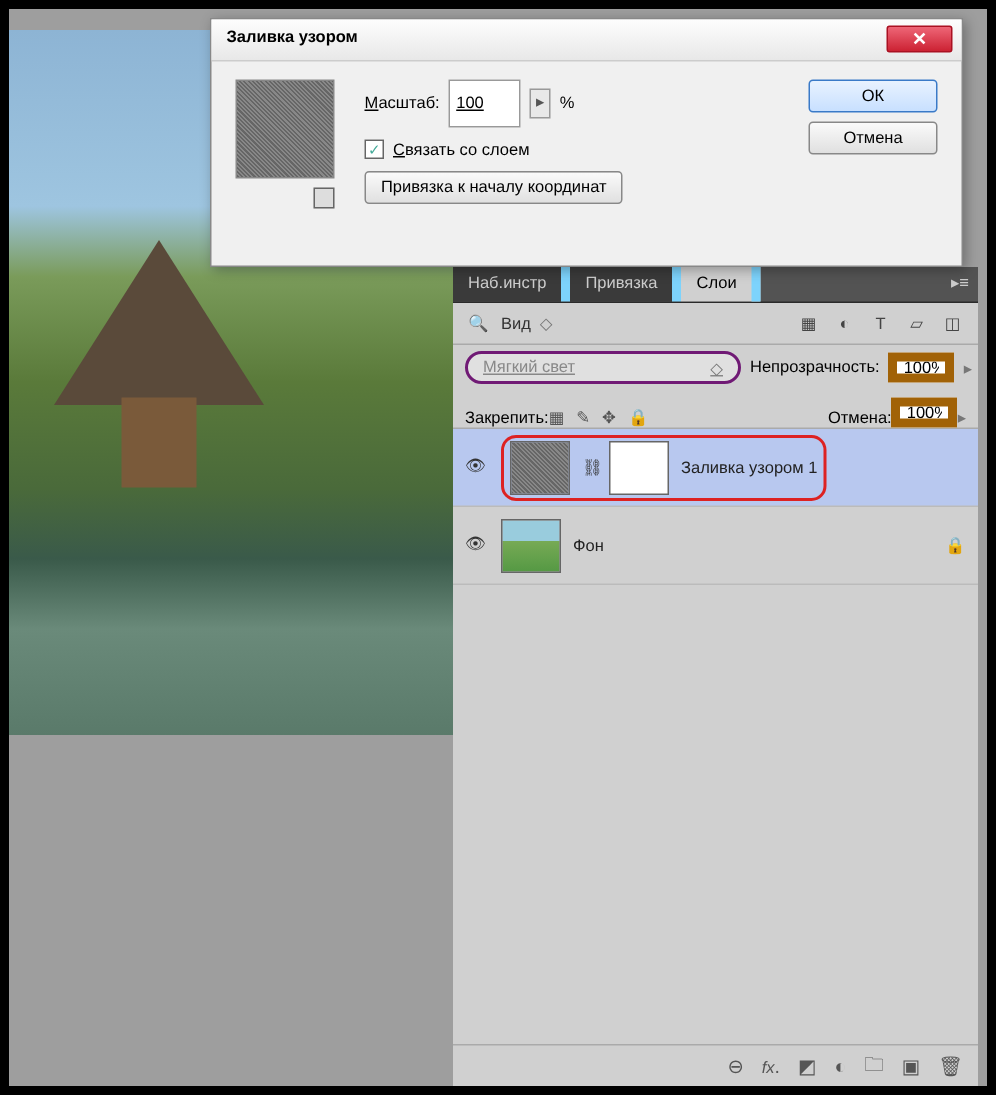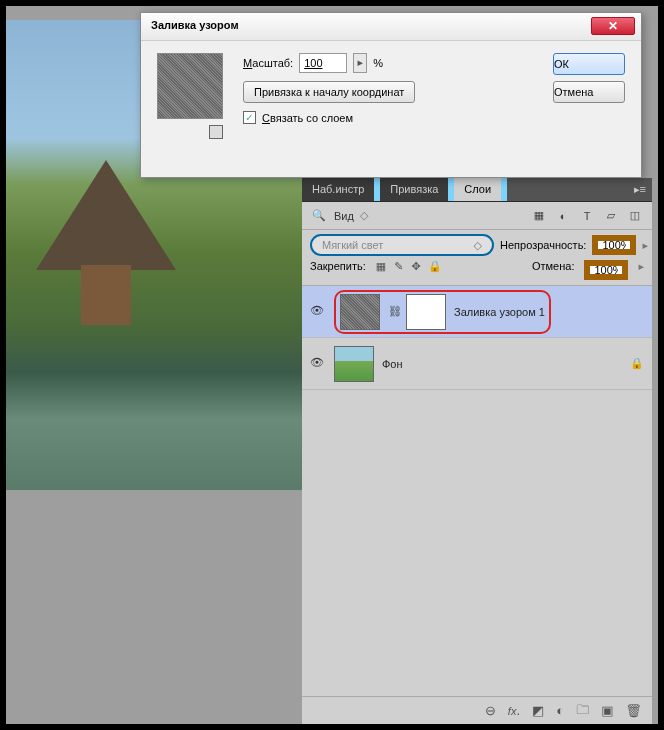--- a/index.html
+++ b/index.html
@@ -11,41 +11,41 @@
 
 .dialog { position: absolute; left: 134px; top: 6px; width: 502px; height: 166px; background: #f0f0f0; border: 1px solid #888; box-shadow: 2px 2px 8px rgba(0,0,0,0.3); }
 .dialog-title { height: 28px; background: linear-gradient(#fdfdfd,#e8e8e8); border-bottom: 1px solid #ccc; padding: 6px 10px; font-weight: bold; position: relative; }
 .dialog-close { position: absolute; right: 6px; top: 4px; width: 44px; height: 18px; background: linear-gradient(#e67,#c23); border-radius: 2px; color:#fff; text-align:center; line-height:16px; font-size:12px; border:1px solid #a12; }
 .dialog-body { padding: 12px 16px; display:flex; gap:20px; }
 .pattern-preview { width:66px; height:66px; border:1px solid #888; background: repeating-linear-gradient(45deg,#666,#666 1px,#888 1px,#888 2px); display:inline-block; }
 .pattern-box { display:flex; flex-direction:column; gap:6px; }
 .pattern-picker { width:14px; height:14px; border:1px solid #666; background:#ddd; align-self:flex-end; }
 .dialog-controls { flex:1; }
 .row { display:flex; align-items:center; gap:6px; margin-bottom:8px; }
-.scale-input { width:48px; height:20px; border:1px solid #999; padding:2px 4px; background:#fff;text-decoration:underline; }
+.scale-input { width:48px; height:32px; border:1px solid #999; padding:2px 4px; background:#fff;text-decoration:underline; }
 .stepper { width:14px; height:20px; background:#e8e8e8; border:1px solid #999; text-align:center; line-height:16px; color:#555; }
 .checkbox { width:13px; height:13px; border:1px solid #666; background:#fff; display:inline-flex; align-items:center; justify-content:center; }
 .checkbox::after { content:'✓'; color:#4a9; font-size:10px; }
-.win-btn { width:72px; height:22px; border:1px solid #888; background:linear-gradient(#fafafa,#e0e0e0); border-radius:3px; text-align:left; line-height:20px; }
+.win-btn { width:86px; height:22px; border:1px solid #888; background:linear-gradient(#fafafa,#e0e0e0); border-radius:3px; text-align:center; line-height:20px; }
 .win-btn.primary { border:1px solid #3a7ac8; background:linear-gradient(#e8f2ff,#c8e0ff); }
 .long-btn { height:22px; padding:0 10px; border:1px solid #888; background:linear-gradient(#fafafa,#e0e0e0); border-radius:3px; line-height:20px; }
 .dialog-btns { display:flex; flex-direction:column; gap:6px; margin-left:auto; }
 
 .panels { position:absolute; right:6px; top:172px; width:350px; height:546px; background:#535353; }
 .tabs { height:24px; background:#535353; display:flex; border-bottom:1px solid #2a2a2a; }
 .tab { padding:5px 10px; color:#ccc; background:#3a3a3a; border-right:6px solid #7dd3fc; }
 .tab.active { background:#d0d0d0; color:#000; }
 .tab-menu { margin-left:auto; width:24px; color:#ccc; text-align:center; line-height:22px; }
 .panel-body { background:#d0d0d0; height:calc(100% - 24px); display:flex; flex-direction:column; }
 .filter-row { height:28px; display:flex; align-items:center; padding:0 8px; gap:6px; color:#333; border-bottom:1px solid #aaa; }
 .filter-row .mini-icon { width:18px; height:18px; display:inline-flex; align-items:center; justify-content:center; color:#444; }
 .blend-row { height:30px; display:flex; align-items:center; padding:0 8px; gap:6px; }
-.blend-select { flex:0 0 184px; height:22px; border:2px solid #0369a1; border-radius:11px; background:#e0e0e0; padding:0 10px; color:#888; display:flex; align-items:center; justify-content:space-between; }
+.blend-select { flex:0 0 184px; height:22px; border:2px solid #701a75; border-radius:11px; background:#e0e0e0; padding:0 10px; color:#888; display:flex; align-items:center; justify-content:space-between;text-decoration:underline; }
 .pct-input { width:44px; height:20px; border:6px solid #a16207; background:#fff; text-align:right; padding:0 4px; }
-.lock-row { height:26px; display:flex; align-items:flex-start; padding:0 8px; gap:10px; border-bottom:1px solid #aaa; }
+.lock-row { height:26px; display:flex; align-items:flex-end; padding:0 8px; border-bottom:1px solid #aaa; }
 .lock-icons { display:flex; gap:8px; color:#555; }
 .layers { flex:1; background:#d0d0d0; overflow:hidden; }
 .layer { height:52px; display:flex; align-items:center; padding:0 8px; gap:8px; border-bottom:1px solid #bbb; }
 .layer.selected { background:#b8c8ef; }
 .eye { width:16px; height:16px; color:#333; }
 .thumb { width:40px; height:36px; border:1px solid #666; background:repeating-linear-gradient(45deg,#666,#666 1px,#888 1px,#888 2px); }
 .thumb.mask { background:#fff; }
 .thumb.img { background:linear-gradient(#9cd 40%,#7a5 40%,#594 100%); }
 .link-ic { width:10px; color:#333; }
 .layer-name { color:#222; }
@@ -142,25 +142,25 @@
         <div class="pattern-picker"></div>
       </div>
       <div class="dialog-controls">
         <div class="row">
           <span><span class="und">М</span>асштаб:</span>
           <input class="scale-input" value="100" style="">
           <div class="stepper">▸</div>
           <span>%</span>
         </div>
         <div class="row">
-          <button class="long-btn">Привязка к началу координат</button>
+          <span class="checkbox"></span>
+          <span><span class="und">С</span>вязать со слоем</span>
         </div>
         <div class="row">
-          <span class="checkbox"></span>
-          <span><span class="und">С</span>вязать со слоем</span>
+          <button class="long-btn">Привязка к началу координат</button>
         </div>
       </div>
       <div class="dialog-btns">
         <button class="win-btn primary">ОК</button>
         <button class="win-btn">Отмена</button>
       </div>
     </div>
   </div>
 </div>
 

